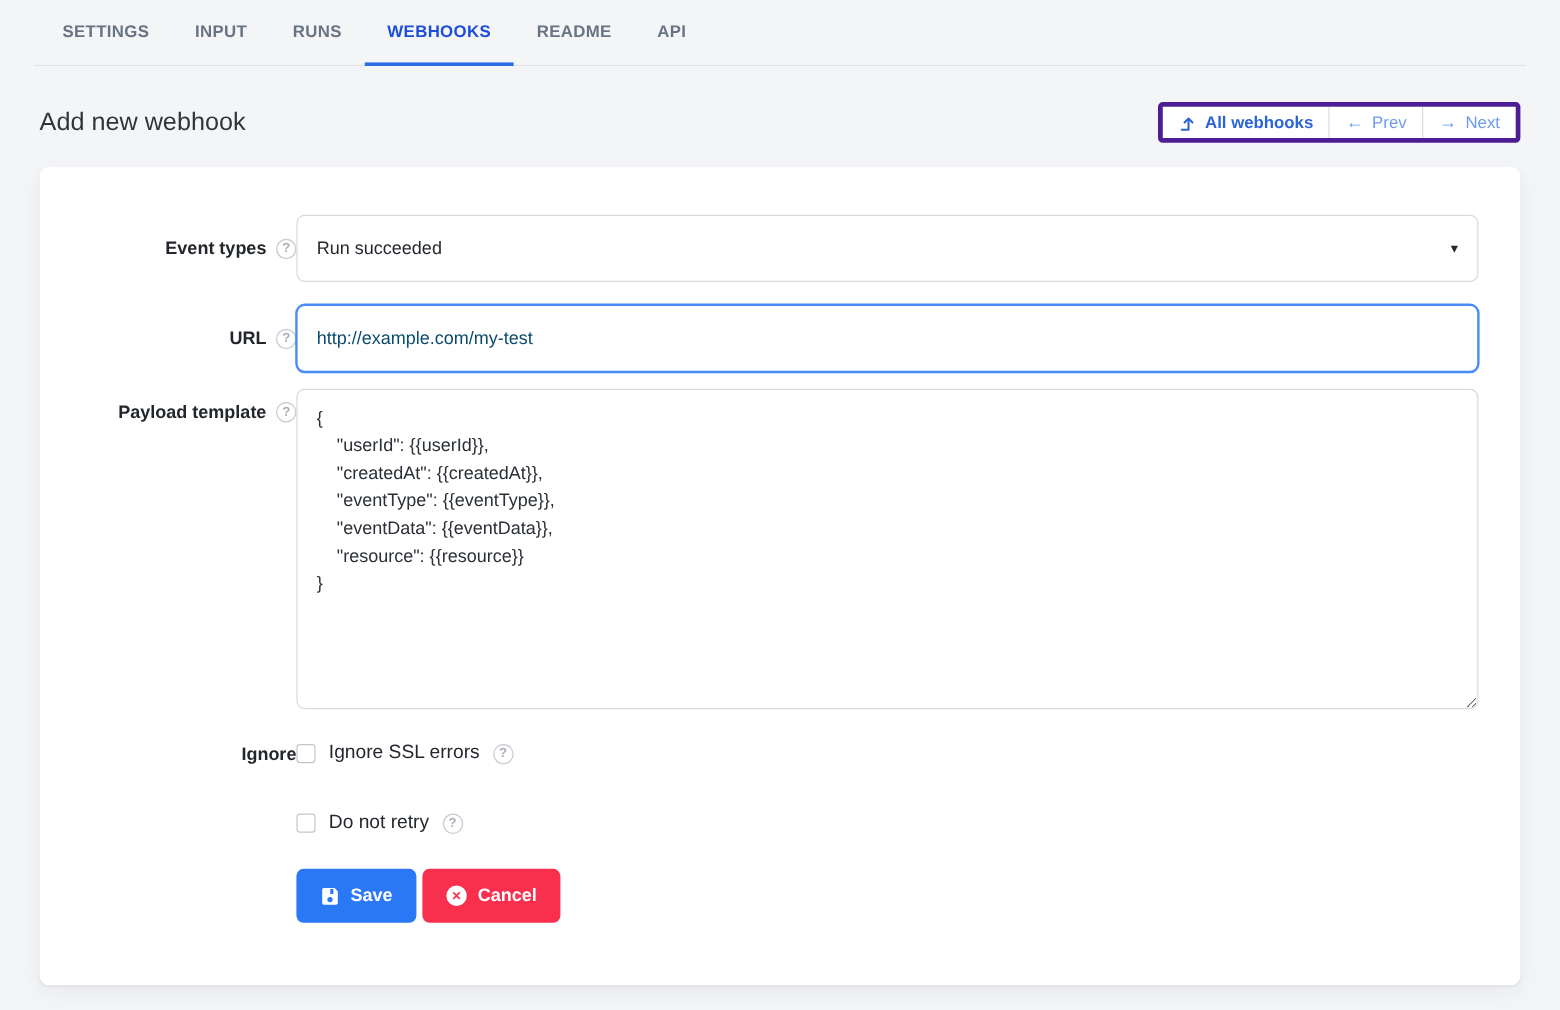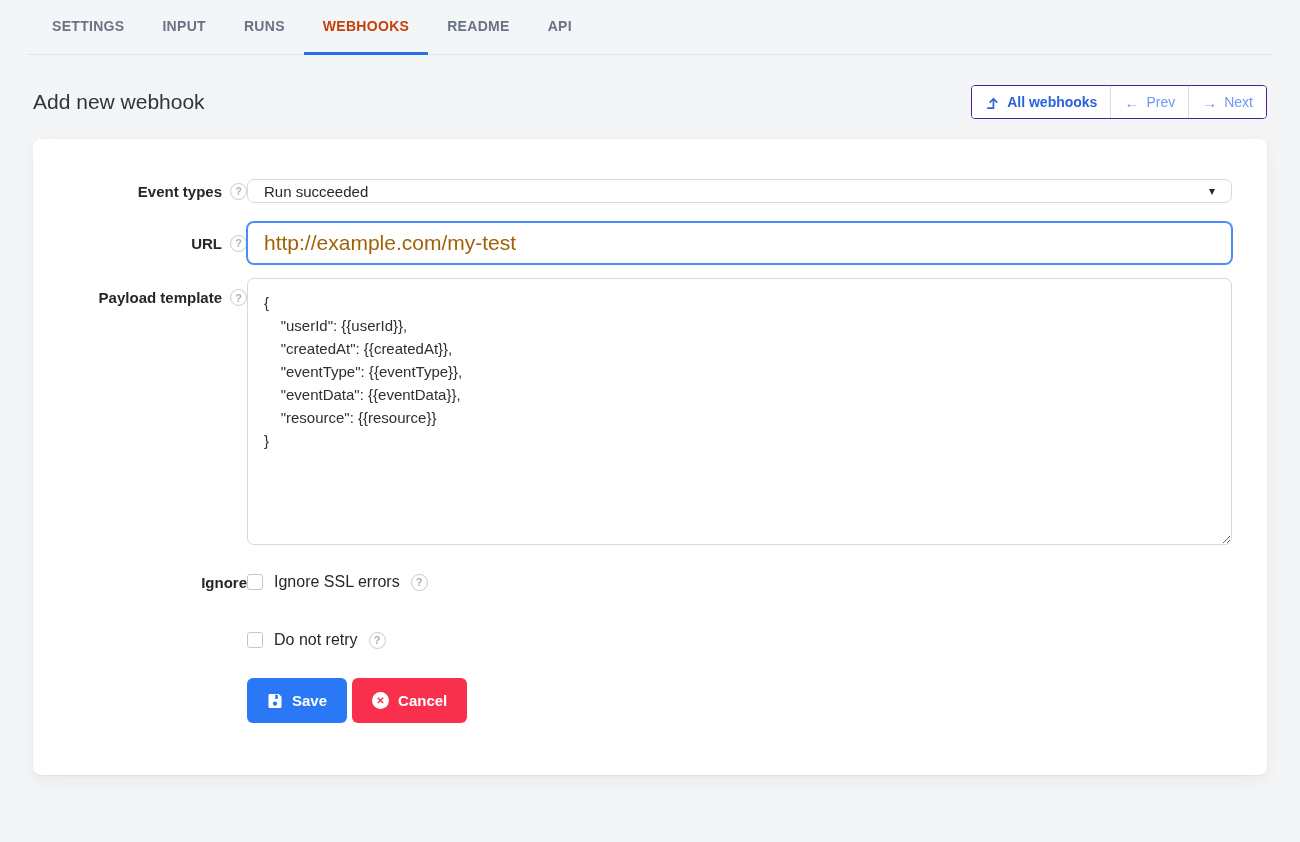--- a/index.html
+++ b/index.html
@@ -34,41 +34,41 @@
     font-weight: 700;
     letter-spacing: 0.3px;
     color: #687385;
     cursor: pointer;
     border-bottom: 3px solid transparent;
     position: relative;
     z-index: 1;
   }
   .tab:first-child { margin-left: 5px; }
   .tab.active {
-    color: #c2410c;
+    color: #1d4ed8;
     border-bottom-color: #2b6fe4;
   }
 
   
   .header {
     margin: 30px 33px 20px;
     display: flex;
     align-items: center;
     justify-content: space-between;
   }
   .page-title {
     font-size: 21px;
     font-weight: 400;
     color: #30343b;
     text-align: center;
   }
   .btn-group {
     display: flex;
     background: #fff;
-    border: 1px solid #4c1d95;
+    border: 4px solid #4c1d95;
     border-radius: 4px;
     overflow: hidden;
     height: 34px;
   }
   .btn-group .gbtn {
     display: flex;
     align-items: center;
     gap: 7px;
     padding: 0 13px;
     background: #fff;
@@ -118,43 +118,43 @@
     font-size: 11px;
     font-weight: 700;
     display: inline-flex;
     align-items: center;
     justify-content: center;
     flex: none;
   }
 
   
   .select-control {
-    height: 24px;
+    height: 56px;
     border: 1px solid #d6d9de;
     border-radius: 7px;
     background: #fff;
     display: flex;
     align-items: center;
     justify-content: space-between;
     padding: 0 16px;
     font-size: 15px;
     color: #24282e;
     cursor: pointer;
   }
   .caret { font-size: 12px; color: #24282e; line-height: 1; }
   .text-input {
     width: 100%;
-    height: 42px;
+    height: 56px;
     border: 1px solid #4a8cf7;
     box-shadow: 0 0 0 1px #4a8cf7;
     border-radius: 7px;
     padding: 0 16px;
     font-family: "Liberation Sans", sans-serif;
-    font-size: 21px;
-    color: #a16207;
+    font-size: 15px;
+    color: #0c4a6e;
     outline: none;
     background: #fff;
   }
   .payload-textarea {
     width: 100%;
     height: 267px;
     border: 1px solid #d6d9de;
     border-radius: 7px;
     padding: 12px 16px;
     font-family: "Liberation Sans", sans-serif;

